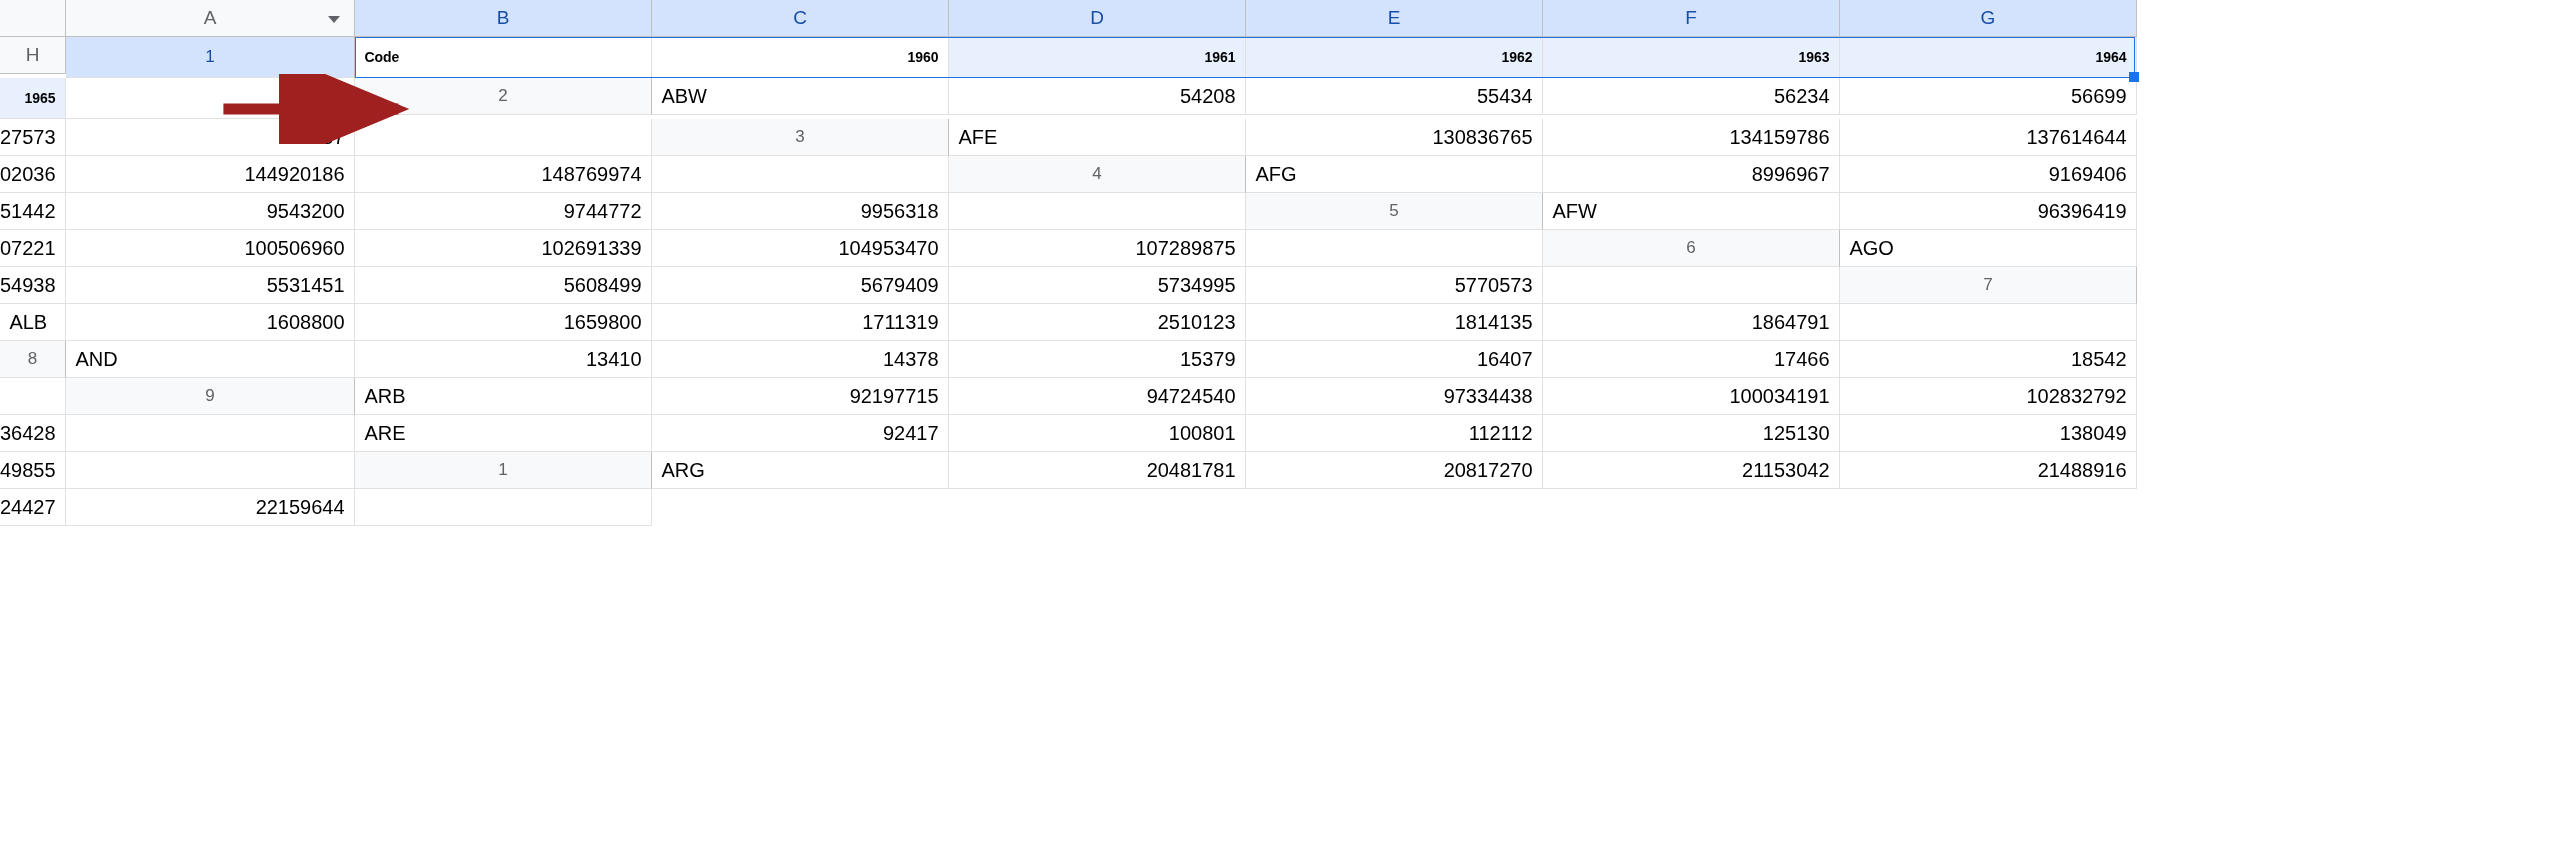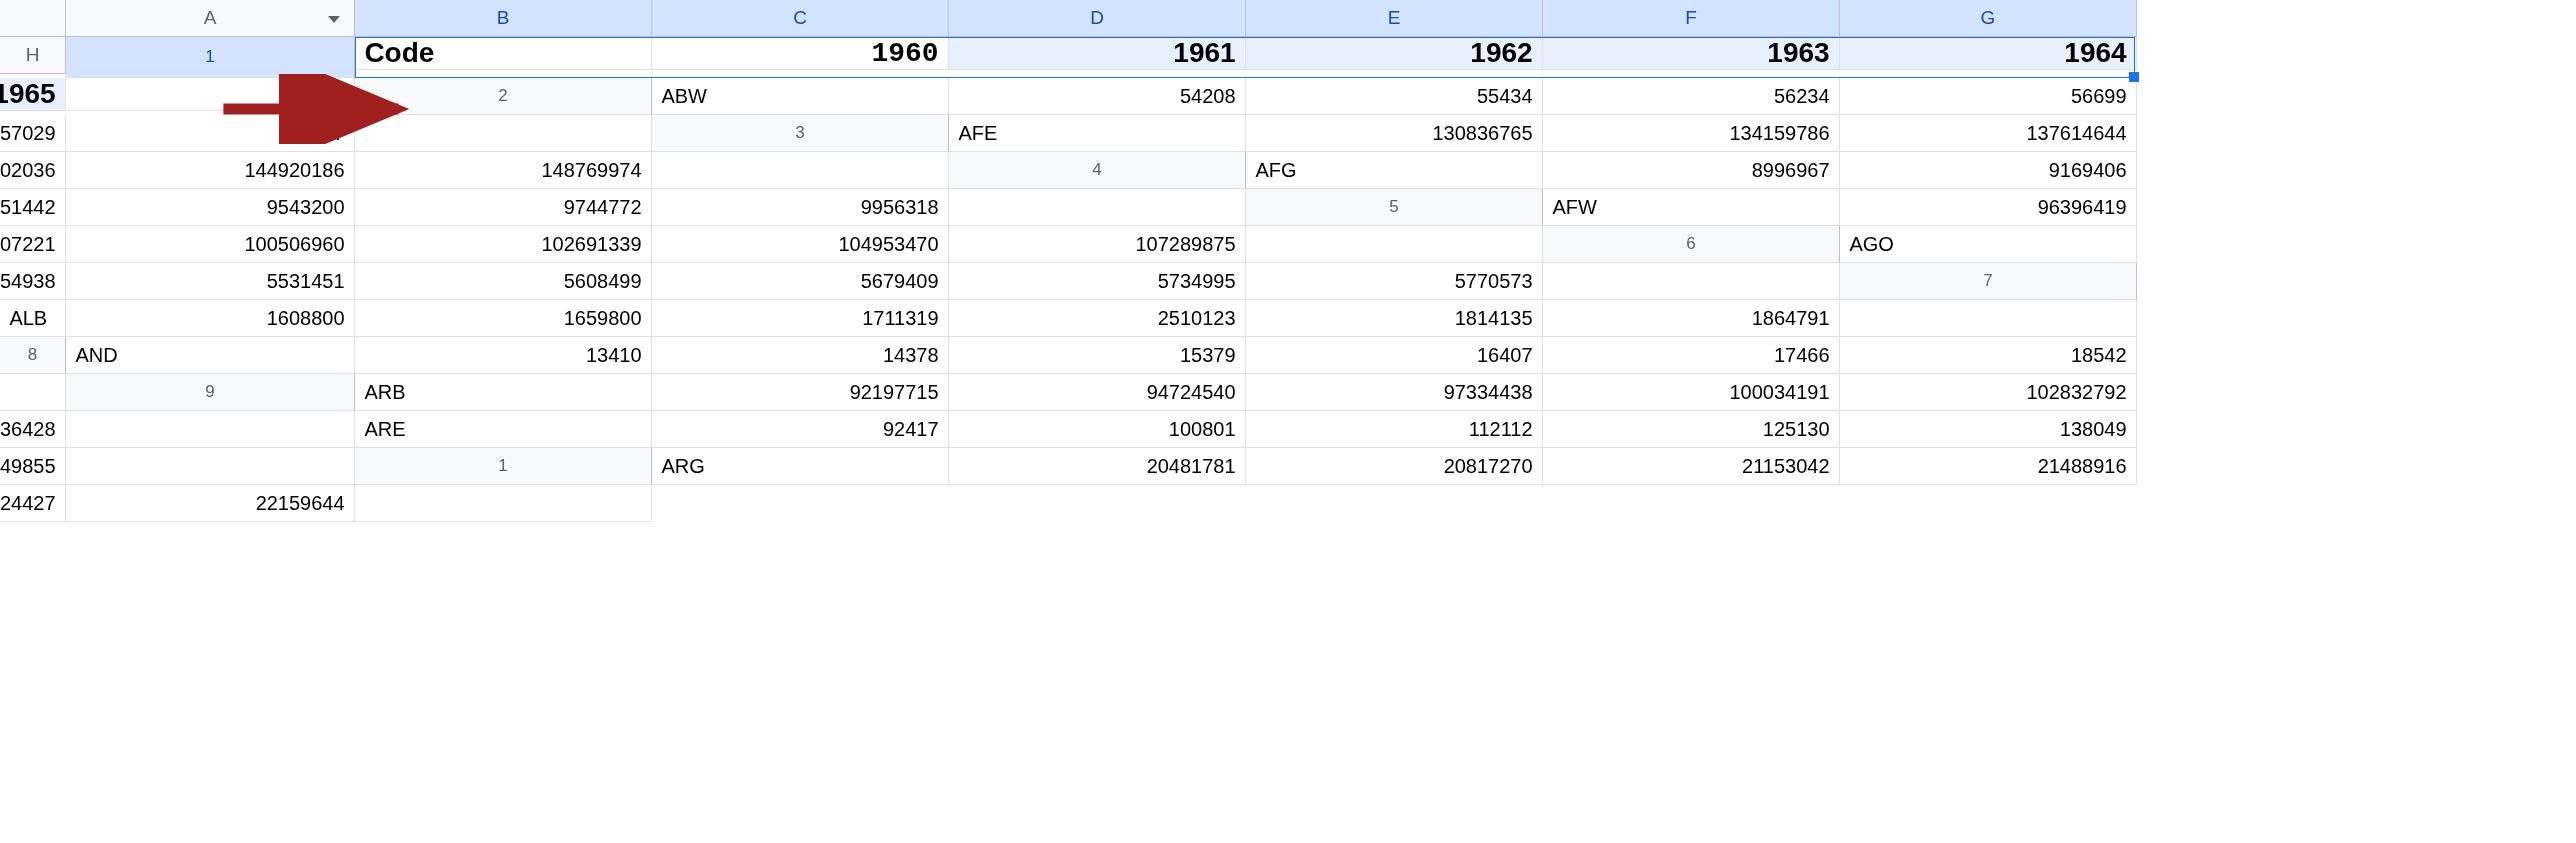--- a/index.html
+++ b/index.html
@@ -50,37 +50,37 @@
     .cell {
       border-right: 0.8px solid #e1e1e1;
       border-bottom: 0.8px solid #e1e1e1;
       padding: 0 9.4px;
       display: flex;
       align-items: center;
       height: 37px;
       background: #fff;
     }
     .cell.num { justify-content: flex-end; }
-    .cell.r1 { height: 33px; font-weight: bold; font-size: 28px; }
+    .cell.r1 { height: 41px; font-weight: bold; font-size: 14px; }
     .sel-range {
       position: absolute;
       border: 1.6px solid #1a73e8;
       pointer-events: none;
       z-index: 10;
     }
     .sel-handle {
       position: absolute;
       width: 9.4px;
       height: 9.4px;
       background: #1a73e8;
       right: -4.7px;
       bottom: -4.7px;
     }
     .sel-fill { background: #e8f0fe !important; text-align: right; }
-    .sel-active-cell { background: #fff !important; font-family: Liberation Mono, monospace; }
+    .sel-active-cell { background: #fff !important; }
     .wrap { position: relative; }
     .filter-tri {
       width: 0; height: 0;
       border-left: 6.2px solid transparent;
       border-right: 6.2px solid transparent;
       border-top: 7.8px solid #5f6368;
       position: absolute;
       right: 14px;
       top: 16.4px;
     }
@@ -164,21 +164,21 @@
     <div class="cell num">
         <span>55434</span>
       </div>
     <div class="cell num">
         <span>56234</span>
       </div>
     <div class="cell num">
         <span>56699</span>
       </div>
     <div class="cell num">
-        <span>57029</span>
+        <span>27573</span>
       </div>
     <div class="cell num">
         <span>57357</span>
       </div>
     <div class="cell"></div>
 
     <div class="row-h">
         <span>3</span>
       </div>
     <div class="cell">

